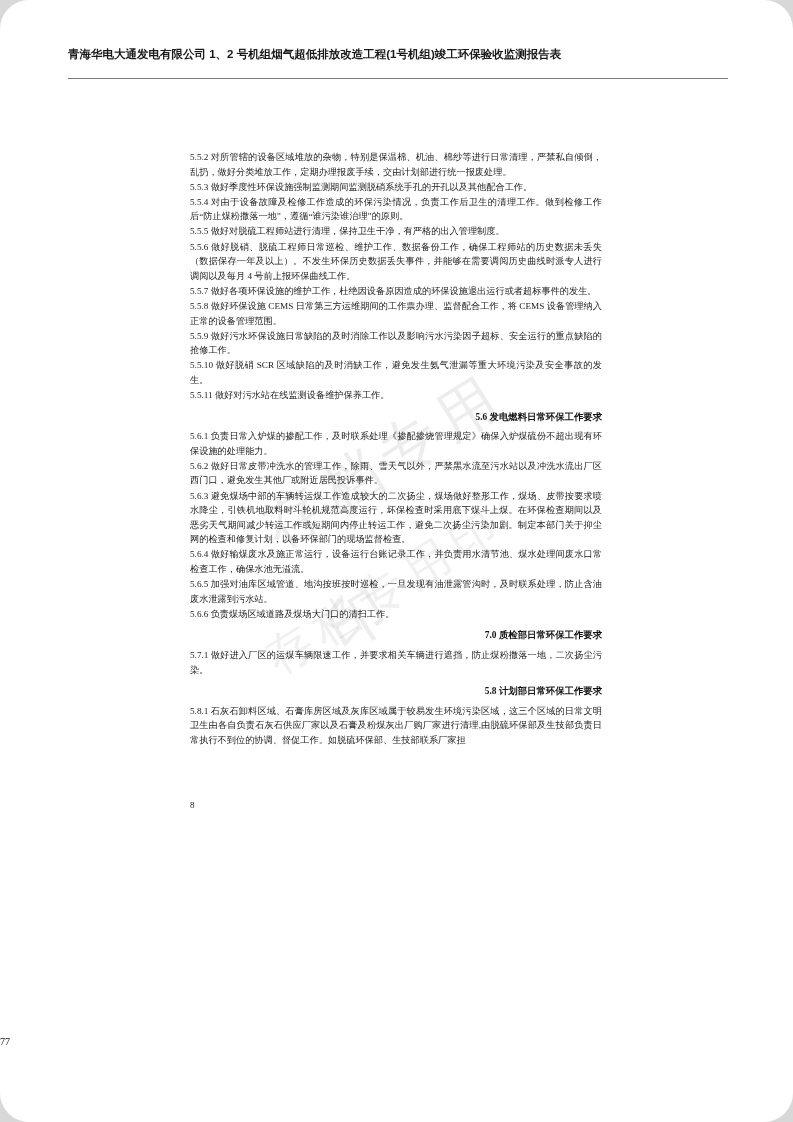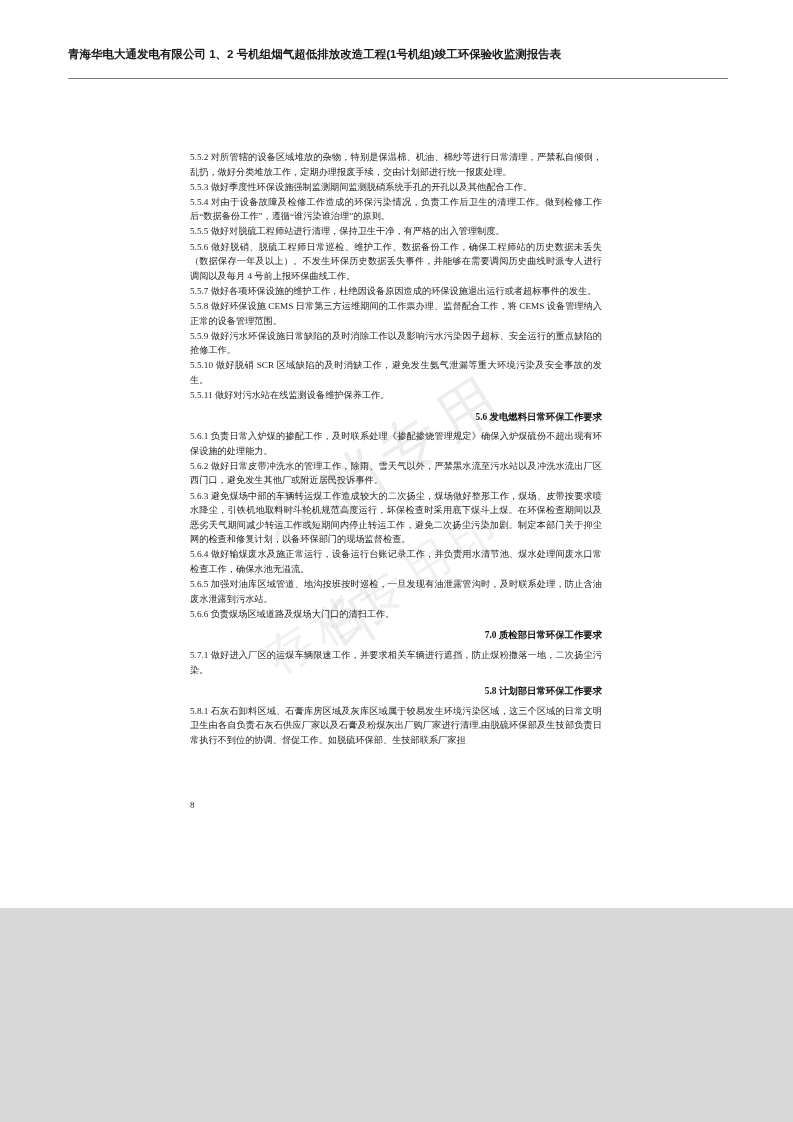--- a/index.html
+++ b/index.html
@@ -6,24 +6,25 @@
     margin: 0;
     padding: 0;
     background: #d8d8d8;
   }
   body {
     font-family: "Liberation Sans", sans-serif;
   }
   .page {
     position: relative;
     width: 793px;
-    height: 908px;
+    height: 1122px;
     background: #ffffff;
     margin: 0 auto;
     overflow: hidden;
+    border-radius: 29px;
   }
   .header {
     position: absolute;
     left: 68px;
     top: 47px;
     width: 660px;
     font-size: 11.5px;
     font-weight: bold;
     color: #1a1a1a;
     letter-spacing: 0px;
@@ -118,21 +119,21 @@
   <div class="header">青海华电大通发电有限公司 1、2 号机组烟气超低排放改造工程(1号机组)竣工环保验收监测报告表</div>
   <div class="header-rule"></div>
 
   <div class="watermark">存档专用印</div>
   <div class="wm2">存档专用印</div>
 
   <div class="body-area">
 
     <p class="para">5.5.2 对所管辖的设备区域堆放的杂物，特别是保温棉、机油、棉纱等进行日常清理，严禁私自倾倒，乱扔，做好分类堆放工作，定期办理报废手续，交由计划部进行统一报废处理。</p>
     <p class="para">5.5.3 做好季度性环保设施强制监测期间监测脱硝系统手孔的开孔以及其他配合工作。</p>
-    <p class="para">5.5.4 对由于设备故障及检修工作造成的环保污染情况，负责工作后卫生的清理工作。做到检修工作后“数据备份工作”，遵循“谁污染谁治理”的原则。</p>
+    <p class="para">5.5.4 对由于设备故障及检修工作造成的环保污染情况，负责工作后卫生的清理工作。做到检修工作后“防止煤粉撒落一地”，遵循“谁污染谁治理”的原则。</p>
     <p class="para">5.5.5 做好对脱硫工程师站进行清理，保持卫生干净，有严格的出入管理制度。</p>
     <p class="para">5.5.6 做好脱硝、脱硫工程师日常巡检、维护工作、数据备份工作，确保工程师站的历史数据未丢失（数据保存一年及以上）。不发生环保历史数据丢失事件，并能够在需要调阅历史曲线时派专人进行调阅以及每月 4 号前上报环保曲线工作。</p>
     <p class="para">5.5.7 做好各项环保设施的维护工作，杜绝因设备原因造成的环保设施退出运行或者超标事件的发生。</p>
     <p class="para">5.5.8 做好环保设施 CEMS 日常第三方运维期间的工作票办理、监督配合工作，将 CEMS 设备管理纳入正常的设备管理范围。</p>
     <p class="para">5.5.9 做好污水环保设施日常缺陷的及时消除工作以及影响污水污染因子超标、安全运行的重点缺陷的抢修工作。</p>
     <p class="para">5.5.10 做好脱硝 SCR 区域缺陷的及时消缺工作，避免发生氨气泄漏等重大环境污染及安全事故的发生。</p>
     <p class="para">5.5.11 做好对污水站在线监测设备维护保养工作。</p>
 
     <div class="section-head">5.6  发电燃料日常环保工作要求</div>
     <p class="para sub-first">5.6.1 负责日常入炉煤的掺配工作，及时联系处理《掺配掺烧管理规定》确保入炉煤硫份不超出现有环保设施的处理能力。</p>

